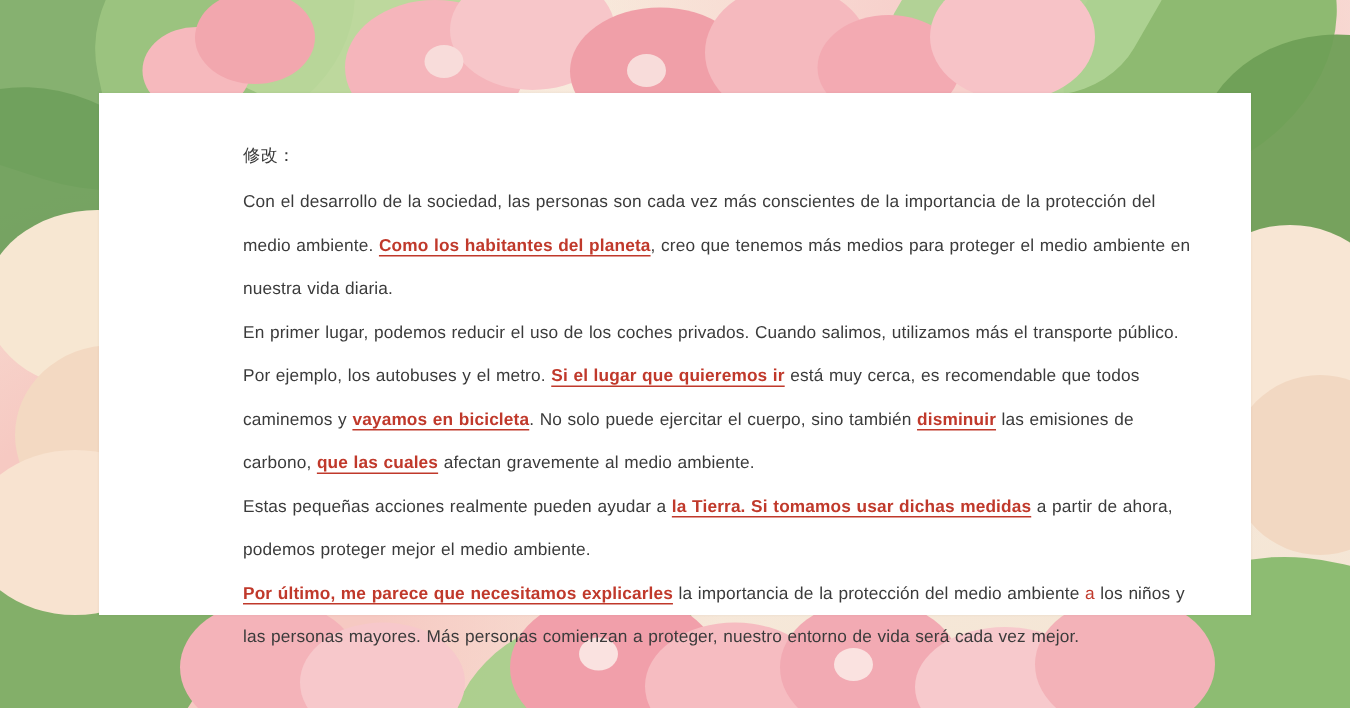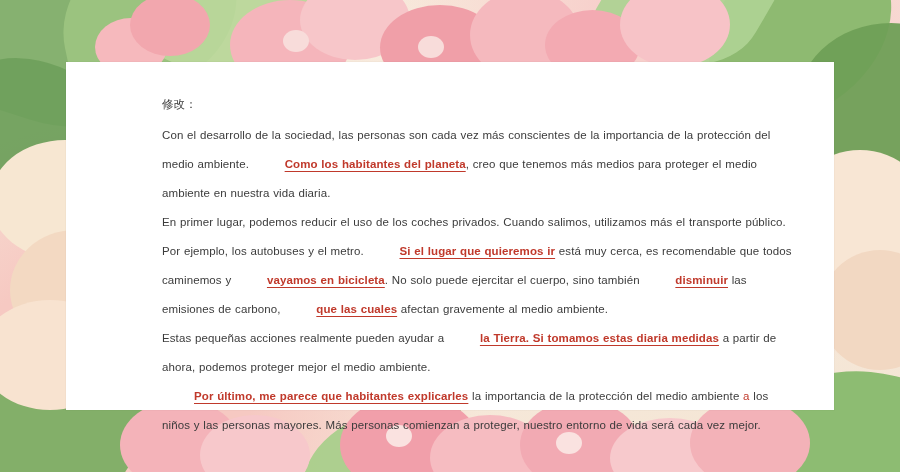--- a/index.html
+++ b/index.html
@@ -76,21 +76,20 @@
     word-spacing: .4px;
   }
   .label-line {
     margin-bottom: 2px !important;
   }
   .mark {
     color: #c0392b;
     font-weight: bold;
     text-decoration: underline;
     text-underline-offset: 3px;
-    margin-left: 32px;
   }
   .mark-plain {
     color: #c0392b;
   }
 </style>
 </head>
 <body>
 
 <div id="stage">
 
@@ -138,18 +137,18 @@
     <div class="blob" style="left:418px; top:36px; width:26px; height:22px; background:#f8dcda;"></div>
     <div class="blob" style="left:386px; top:425px; width:26px; height:22px; background:#fae2e0;"></div>
     <div class="blob" style="left:556px; top:432px; width:26px; height:22px; background:#fae2e0;"></div>
   </div>
 
   <div id="doc-card">
     <div id="doc-body">
       <p class="label-line">修改：</p>
       <p>Con el desarrollo de la sociedad, las personas son cada vez más conscientes de la importancia de la protección del medio ambiente. <span class="mark">Como los habitantes del planeta</span>, creo que tenemos más medios para proteger el medio ambiente en nuestra vida diaria.</p>
       <p>En primer lugar, podemos reducir el uso de los coches privados. Cuando salimos, utilizamos más el transporte público. Por ejemplo, los autobuses y el metro. <span class="mark">Si el lugar que quieremos ir</span> está muy cerca, es recomendable que todos caminemos y <span class="mark">vayamos en bicicleta</span>. No solo puede ejercitar el cuerpo, sino también <span class="mark">disminuir</span> las emisiones de carbono, <span class="mark">que las cuales</span> afectan gravemente al medio ambiente.</p>
-      <p>Estas pequeñas acciones realmente pueden ayudar a <span class="mark">la Tierra. Si tomamos estas diaria medidas</span> a partir de ahora, podemos proteger mejor el medio ambiente.</p>
-      <p><span class="mark">Por último, me parece que habitantes explicarles</span> la importancia de la protección del medio ambiente <span class="mark-plain">a</span> los niños y  las personas mayores. Más personas comienzan a proteger, nuestro entorno de vida será cada vez mejor.</p>
+      <p>Estas pequeñas acciones realmente pueden ayudar a <span class="mark">la Tierra. Si tomamos usar dichas medidas</span> a partir de ahora, podemos proteger mejor el medio ambiente.</p>
+      <p><span class="mark">Por último, me parece que necesitamos explicarles</span> la importancia de la protección del medio ambiente <span class="mark-plain">a</span> los niños y  las personas mayores. Más personas comienzan a proteger, nuestro entorno de vida será cada vez mejor.</p>
     </div>
   </div>
 
 </div>
 
 </body></html>

